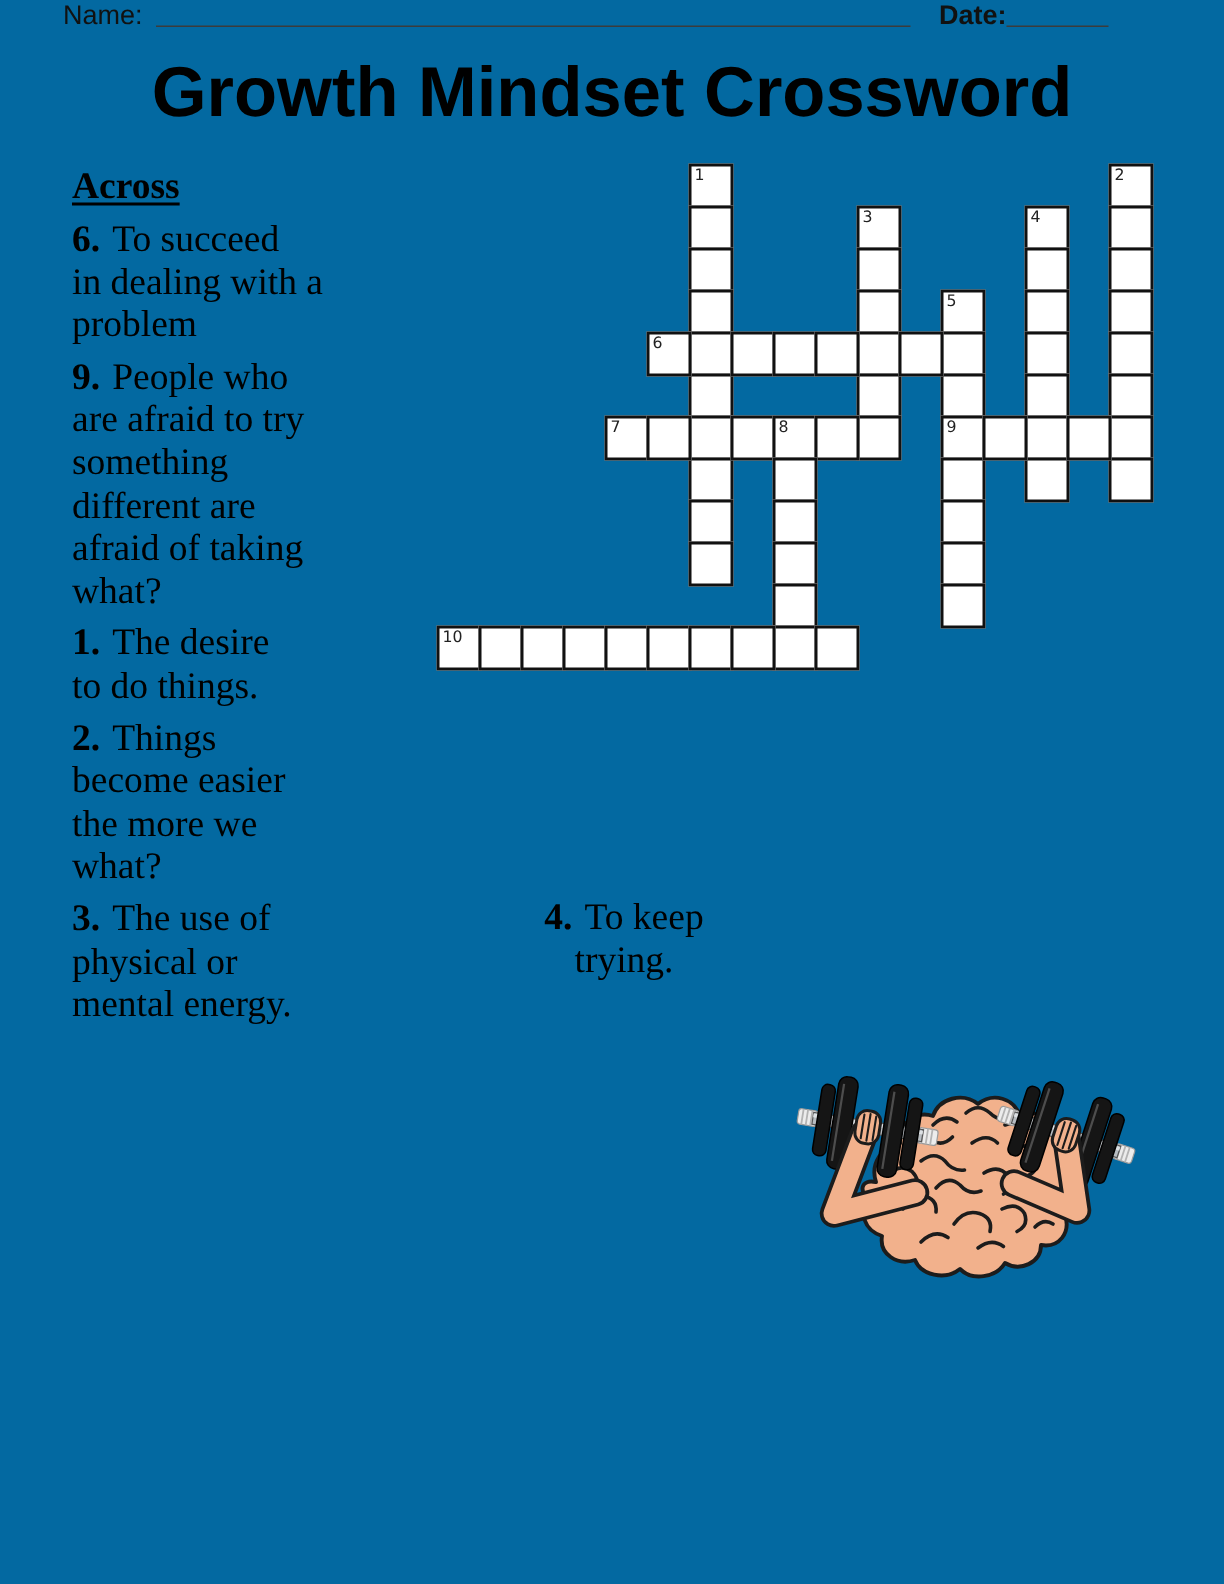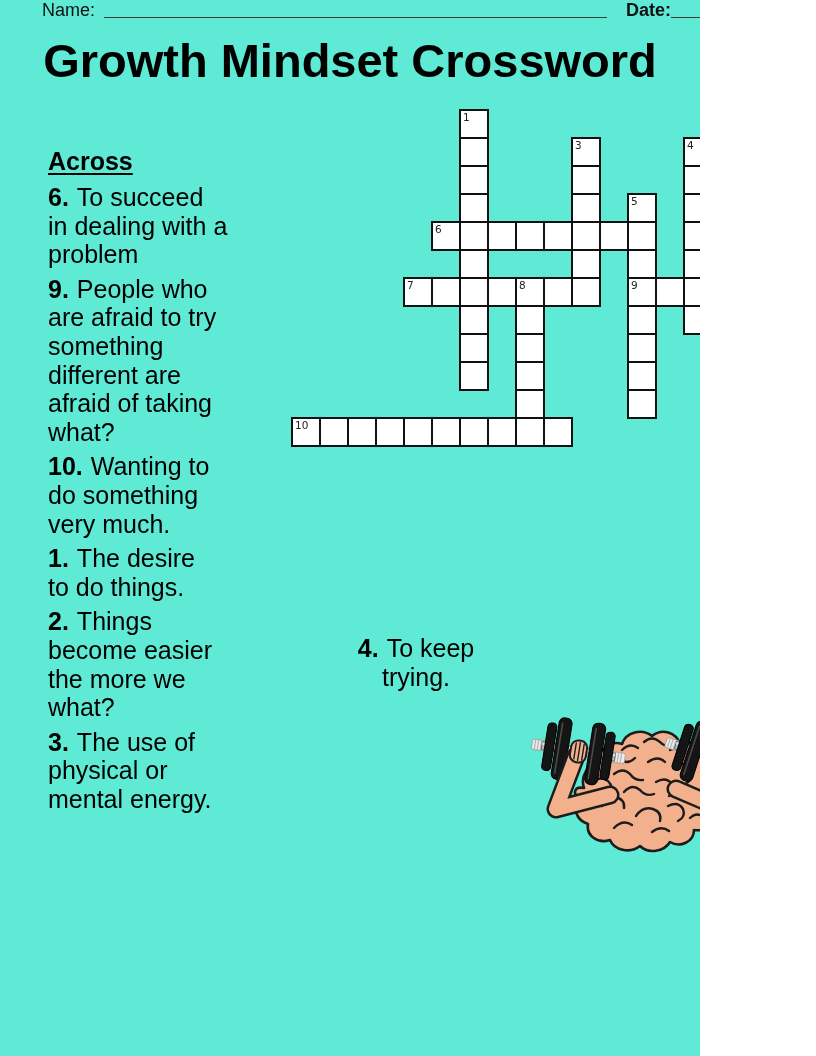--- a/index.html
+++ b/index.html
@@ -1,39 +1,39 @@
 <!DOCTYPE html>
 <html style="--skin: #f2b18c; --outline: #1c1c1c; --plate: #151515; --bar: #b7bcc1; --thread: #ececec;"><head>
 <meta charset="utf-8">
 <style>
   html,body{margin:0;padding:0;background:#fff;}
   .page{
     position:relative;
-    width:700px;height:1056px;
-    background:#5eead4;
+    width:816px;height:1056px;
+    background:#0369a1;
     font-family:"Liberation Sans",sans-serif;
     color:#000;
     overflow:hidden;
   }
   
   .hdr-label{position:absolute;font-size:18px;color:#111;}
   #name-label{left:42px;top:0px;}
   #date-label{left:626px;top:0px;font-weight:bold;}
   .blank-line{position:absolute;top:17px;border-bottom:1.6px solid #3c3c3c;height:0;}
   #name-line{left:104px;width:503px;}
   #date-line{left:671px;width:68px;}
   
   .title{
     position:absolute;left:0;right:0;top:33px;
     text-align:center;
     font-size:47px;font-weight:bold;letter-spacing:0px;
     font-family:"Liberation Sans",sans-serif;
   }
   
-  .clue-col{position:absolute;font-family:Liberation Sans, sans-serif;margin-top:36px;}
+  .clue-col{position:absolute;font-family:Liberation Serif, serif;}
   #left-col{left:48px;top:111px;width:236px;}
   #mid-col{left:291px;top:598px;width:250px;text-align:center;}
   .clue-heading{
     font-size:25px;font-weight:bold;margin:0 0 7px 0;
     text-decoration:underline;
     text-decoration-thickness:2.2px;
     text-underline-offset:3px;
   }
   .clue{
     font-size:25px;line-height:28.6px;margin:0 0 6px 0;
@@ -71,23 +71,20 @@
     <div id="across-list">
         <p class="clue"><b>6.</b><span>To succeed
 in dealing with a
 problem</span></p>
         <p class="clue"><b>9.</b><span>People who
 are afraid to try
 something
 different are
 afraid of taking
 what?</span></p>
-        <p class="clue"><b>10.</b><span>Wanting to
-do something
-very much.</span></p>
       </div>
     <div id="down-list-left">
         <p class="clue"><b>1.</b><span>The desire
 to do things.</span></p>
         <p class="clue"><b>2.</b><span>Things
 become easier
 the more we
 what?</span></p>
         <p class="clue"><b>3.</b><span>The use of
 physical or

